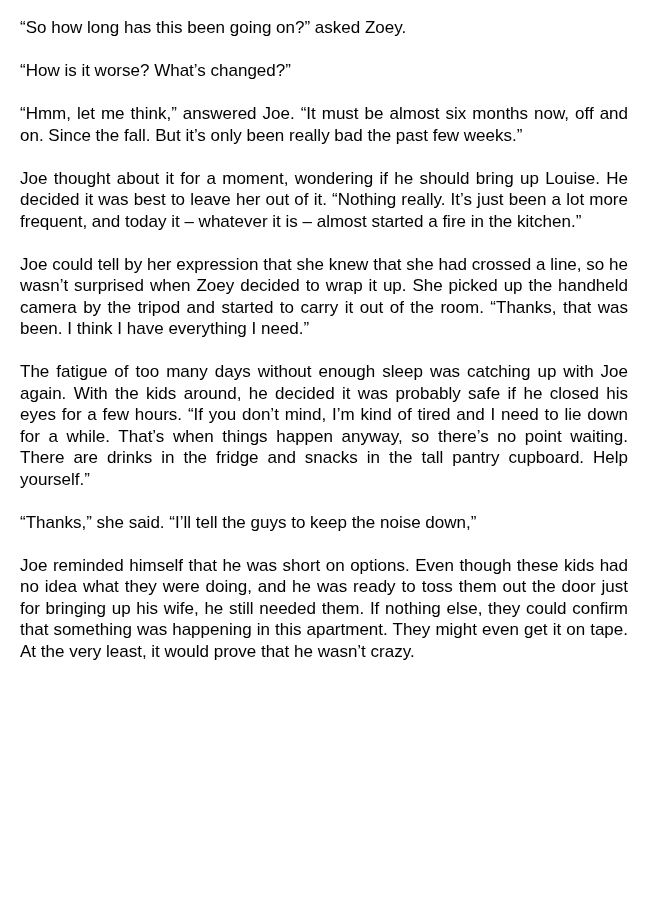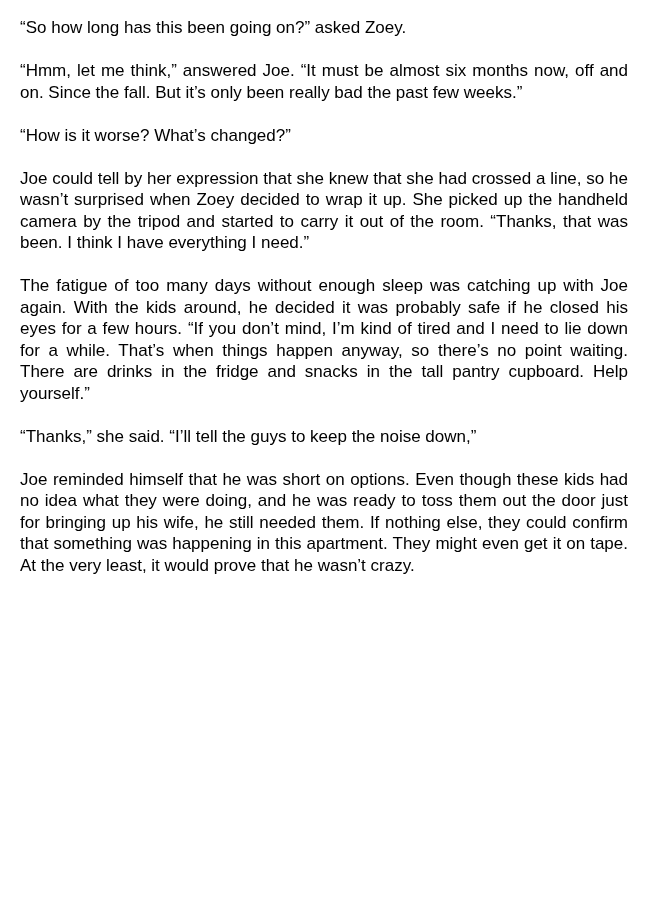--- a/index.html
+++ b/index.html
@@ -34,21 +34,22 @@
     line-height: 21.5px;
     color: #000000;
   }
 </style>
 </head>
 <body>
 
 <div class="page">
   <div class="text-block">
     <p>“So how long has this been going on?” asked Zoey.</p>
+    <p>“How is it worse? What’s changed?”</p>
     <p>“Hmm, let me think,” answered Joe. “It must be almost six months now, off and on. Since the fall. But it’s only been really bad the past few weeks.”</p>
-    <p>“How is it worse? What’s changed?”</p>
+    <p>Joe thought about it for a moment, wondering if he should bring up Louise. He decided it was best to leave her out of it. “Nothing really. It’s just been a lot more frequent, and today it – whatever it is – almost started a fire in the kitchen.”</p>
     <p>Joe could tell by her expression that she knew that she had crossed a line, so he wasn’t surprised when Zoey decided to wrap it up. She picked up the handheld camera by the tripod and started to carry it out of the room. “Thanks, that was been. I think I have everything I need.”</p>
     <p>The fatigue of too many days without enough sleep was catching up with Joe again. With the kids around, he decided it was probably safe if he closed his eyes for a few hours. “If you don’t mind, I’m kind of tired and I need to lie down for a while. That’s when things happen anyway, so there’s no point waiting. There are drinks in the fridge and snacks in the tall pantry cupboard. Help yourself.”</p>
     <p>“Thanks,” she said. “I’ll tell the guys to keep the noise down,”</p>
     <p>Joe reminded himself that he was short on options. Even though these kids had no idea what they were doing, and he was ready to toss them out the door just for bringing up his wife, he still needed them. If nothing else, they could confirm that something was happening in this apartment. They might even get it on tape. At the very least, it would prove that he wasn’t crazy.</p>
   </div>
   <div class="page-number">229</div>
 </div>
 
 </body></html>

